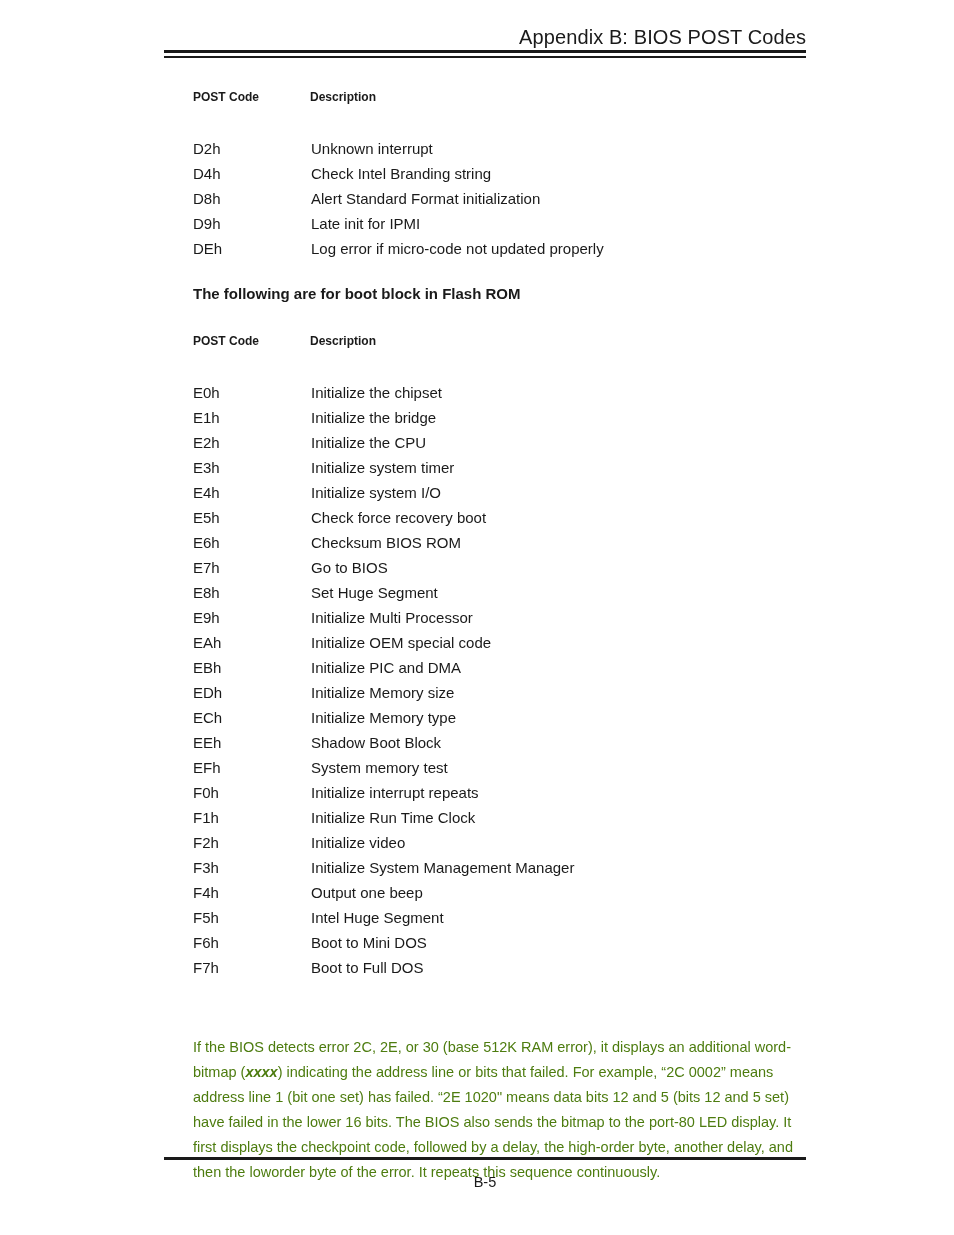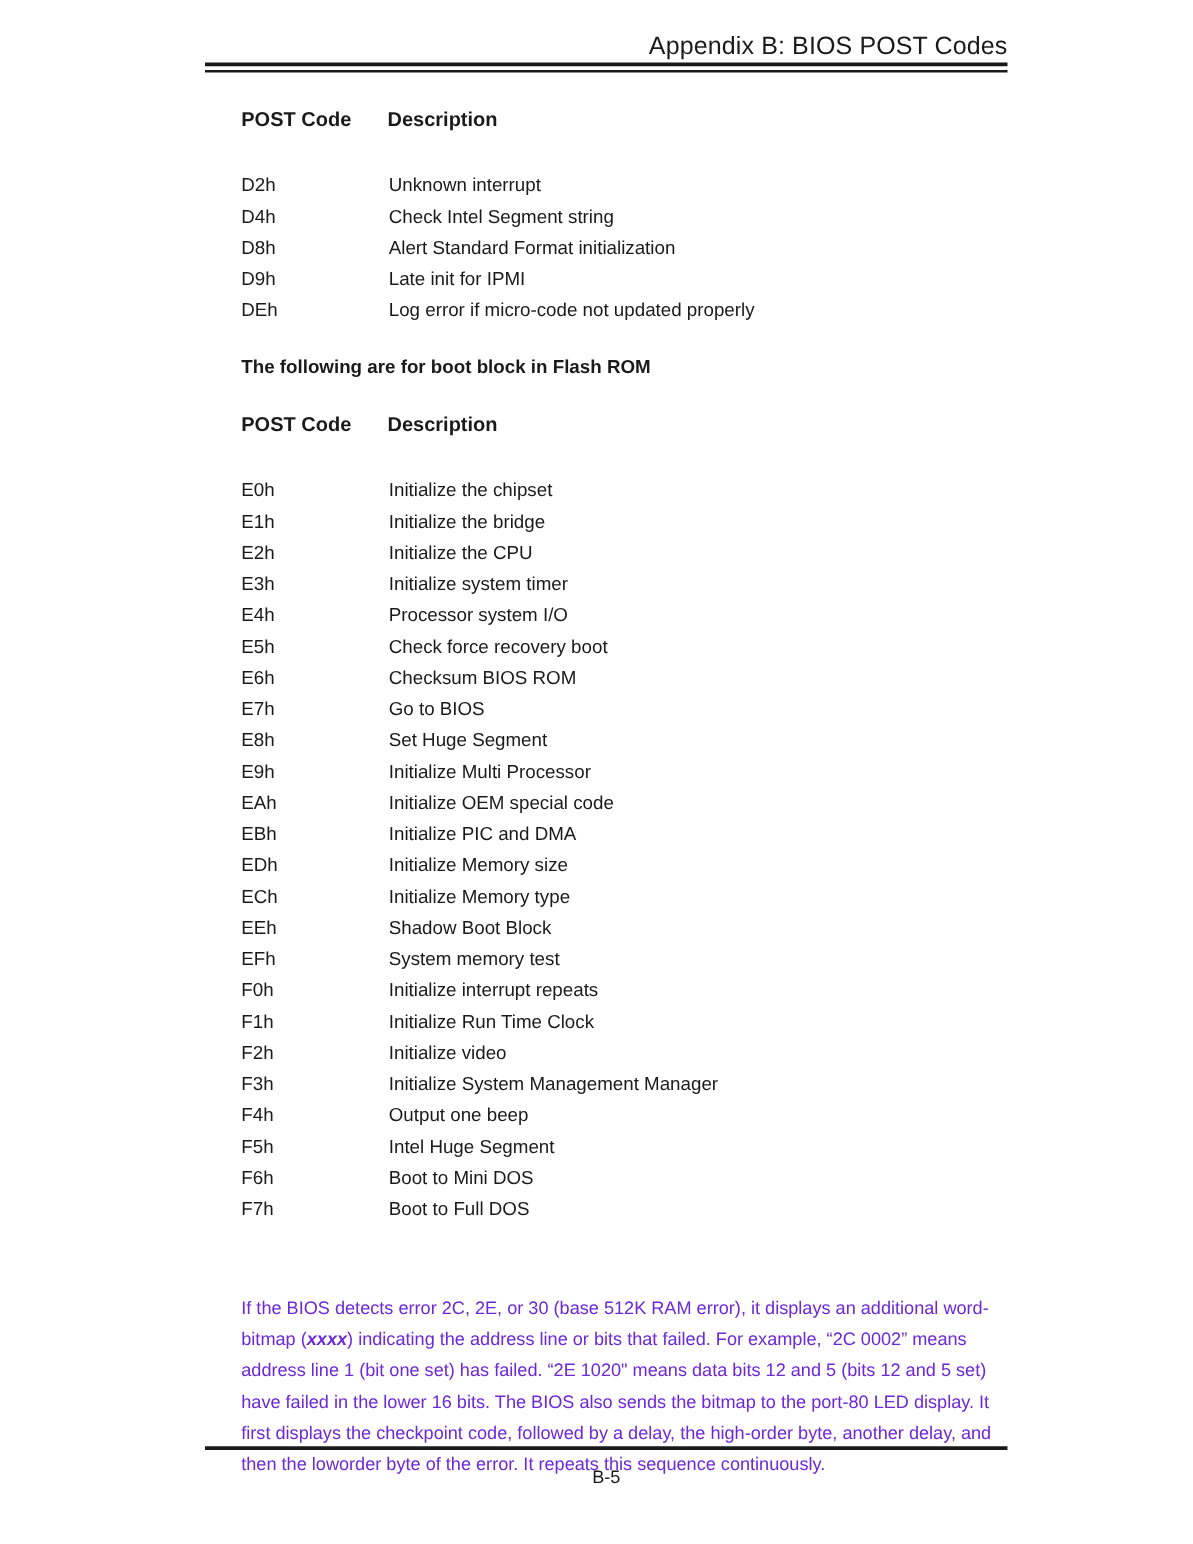--- a/index.html
+++ b/index.html
@@ -58,21 +58,21 @@
 
   
   .content {
     position: absolute;
     left: 193px;
     top: 86px;
     width: 640px;
   }
 
   .tbl-head {
-    font-size: 16px;
+    font-size: 12px;
     font-weight: bold;
     line-height: 22px;
     height: 22px;
     position: relative;
     white-space: nowrap;
   }
   .tbl-head .c-code {
     position: absolute;
     left: 0;
     top: 0;
@@ -114,21 +114,21 @@
   .gap-after-table-1 { height: 22px; }
   .gap-after-note    { height: 25px; }
   .gap-after-table-2 { height: 40px; }
 
   
   .para {
     font-size: 14.5px;
     line-height: 25px;
     text-align: left;
     width: 618px;
-    color: #6d28d9;
+    color: #4d7c0f;
   }
   .para .lead-indent { }
   .para b.bi {
     font-weight: bold;
     font-style: italic;
   }
 
   
   .rule-footer {
     position: absolute;
@@ -165,21 +165,21 @@
       <span class="c-desc">Description</span>
     </div>
 
     <div class="rows">
       <div class="row">
         <span class="code">D2h</span>
         <span class="desc">Unknown interrupt</span>
       </div>
       <div class="row">
         <span class="code">D4h</span>
-        <span class="desc">Check Intel Segment string</span>
+        <span class="desc">Check Intel Branding string</span>
       </div>
       <div class="row">
         <span class="code">D8h</span>
         <span class="desc">Alert Standard Format  initialization</span>
       </div>
       <div class="row">
         <span class="code">D9h</span>
         <span class="desc">Late init for IPMI</span>
       </div>
       <div class="row">
@@ -211,21 +211,21 @@
       <div class="row">
         <span class="code">E2h</span>
         <span class="desc">Initialize the CPU</span>
       </div>
       <div class="row">
         <span class="code">E3h</span>
         <span class="desc">Initialize system timer</span>
       </div>
       <div class="row">
         <span class="code">E4h</span>
-        <span class="desc">Processor system I/O</span>
+        <span class="desc">Initialize system I/O</span>
       </div>
       <div class="row">
         <span class="code">E5h</span>
         <span class="desc">Check force recovery boot</span>
       </div>
       <div class="row">
         <span class="code">E6h</span>
         <span class="desc">Checksum BIOS ROM</span>
       </div>
       <div class="row">

